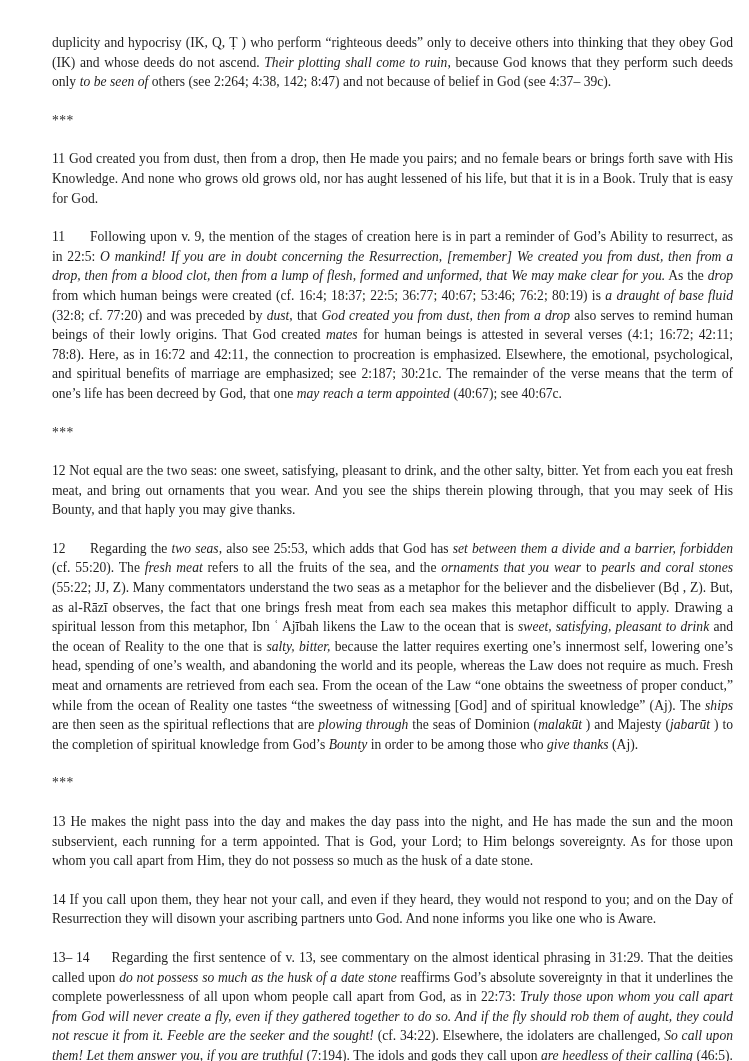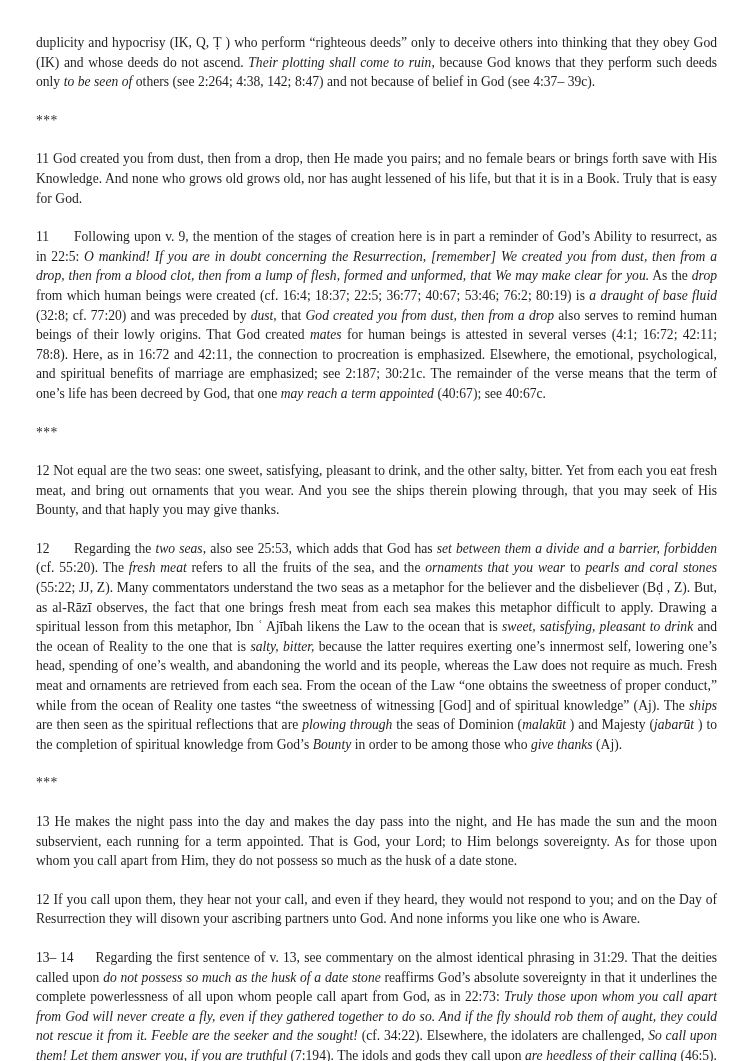--- a/index.html
+++ b/index.html
@@ -14,21 +14,22 @@
     overflow: hidden;
     font-family: "Liberation Serif", "DejaVu Serif", serif;
     color: #1b1b1b;
   }
   .page {
     position: relative;
     width: 603px;
     height: 1061px;
     background: #ffffff;
     box-sizing: border-box;
-    padding: 33px 33px 0 36px;
+    padding: 33px 33px 0 16px;
+    margin-left: 36px;
   }
   .col {
     width: 681px;
   }
   p {
     margin: 0;
     font-size: 13.6px;
     line-height: 19.6px;
     text-align: justify;
     text-justify: inter-word;
@@ -75,17 +76,17 @@
       <p class="sep">***</p>
       <div class="gap-sm" style="height: 19px;"></div>
       <p class="body-para verse"><span>12 Not equal are the two seas: one sweet, satisfying, pleasant to drink, and the other salty, bitter. Yet from each you eat fresh meat, and bring out ornaments that you wear. And you see the ships therein plowing through, that you may seek of His Bounty, and that haply you may give thanks.</span></p>
       <div class="gap-sm" style="height: 19px;"></div>
       <p class="body-para commentary"><span class="num">12</span><span class="indent-gap"></span><span>Regarding the </span><em>two seas,</em><span> also see 25:53, which adds that God has </span><em>set between them a divide and a barrier, forbidden</em><span> (cf. 55:20). The </span><em>fresh meat</em><span> refers to all the fruits of the sea, and the </span><em>ornaments that you wear</em><span> to </span><em>pearls and coral stones</em><span> (55:22; JJ, Z). Many commentators understand the two seas as a metaphor for the believer and the disbeliever (Bḍ , Z). But, as al-Rāzī observes, the fact that one brings fresh meat from each sea makes this metaphor difficult to apply. Drawing a spiritual lesson from this metaphor, Ibn ʿ Ajībah likens the Law to the ocean that is </span><em>sweet, satisfying, pleasant to drink</em><span> and the ocean of Reality to the one that is </span><em>salty, bitter,</em><span> because the latter requires exerting one’s innermost self, lowering one’s head, spending of one’s wealth, and abandoning the world and its people, whereas the Law does not require as much. Fresh meat and ornaments are retrieved from each sea. From the ocean of the Law “one obtains the sweetness of proper conduct,” while from the ocean of Reality one tastes “the sweetness of witnessing [God] and of spiritual knowledge” (Aj). The </span><em>ships</em><span> are then seen as the spiritual reflections that are </span><em>plowing through</em><span> the seas of Dominion (</span><em>malakūt</em><span> ) and Majesty (</span><em>jabarūt</em><span> ) to the completion of spiritual knowledge from God’s </span><em>Bounty</em><span> in order to be among those who </span><em>give thanks</em><span> (Aj).</span></p>
       <div class="gap-sm" style="height: 19px;"></div>
       <p class="sep">***</p>
       <div class="gap-sm" style="height: 19px;"></div>
       <p class="body-para verse"><span>13 He makes the night pass into the day and makes the day pass into the night, and He has made the sun and the moon subservient, each running for a term appointed. That is God, your Lord; to Him belongs sovereignty. As for those upon whom you call apart from Him, they do not possess so much as the husk of a date stone.</span></p>
       <div class="gap-sm" style="height: 19px;"></div>
-      <p class="body-para verse"><span>12 If you call upon them, they hear not your call, and even if they heard, they would not respond to you; and on the Day of Resurrection they will disown your ascribing partners unto God. And none informs you like one who is Aware.</span></p>
+      <p class="body-para verse"><span>14 If you call upon them, they hear not your call, and even if they heard, they would not respond to you; and on the Day of Resurrection they will disown your ascribing partners unto God. And none informs you like one who is Aware.</span></p>
       <div class="gap-sm" style="height: 19px;"></div>
       <p class="body-para commentary"><span class="num">13– 14</span><span class="indent-gap"></span><span>Regarding the first sentence of v. 13, see commentary on the almost identical phrasing in 31:29. That the deities called upon </span><em>do not possess so much as the husk of a date stone</em><span> reaffirms God’s absolute sovereignty in that it underlines the complete powerlessness of all upon whom people call apart from God, as in 22:73: </span><em>Truly those upon whom you call apart from God will never create a fly, even if they gathered together to do so. And if the fly should rob them of aught, they could not rescue it from it. Feeble are the seeker and the sought!</em><span> (cf. 34:22). Elsewhere, the idolaters are challenged, </span><em>So call upon them! Let them answer you, if you are truthful</em><span> (7:194). The idols and gods they call upon </span><em>are heedless of their calling</em><span> (46:5). They then disown the idolatry of the disbelievers, as in 10:28, where it is reported that they will say, </span></p>
     </div>
 </div>
 
 </body></html>

